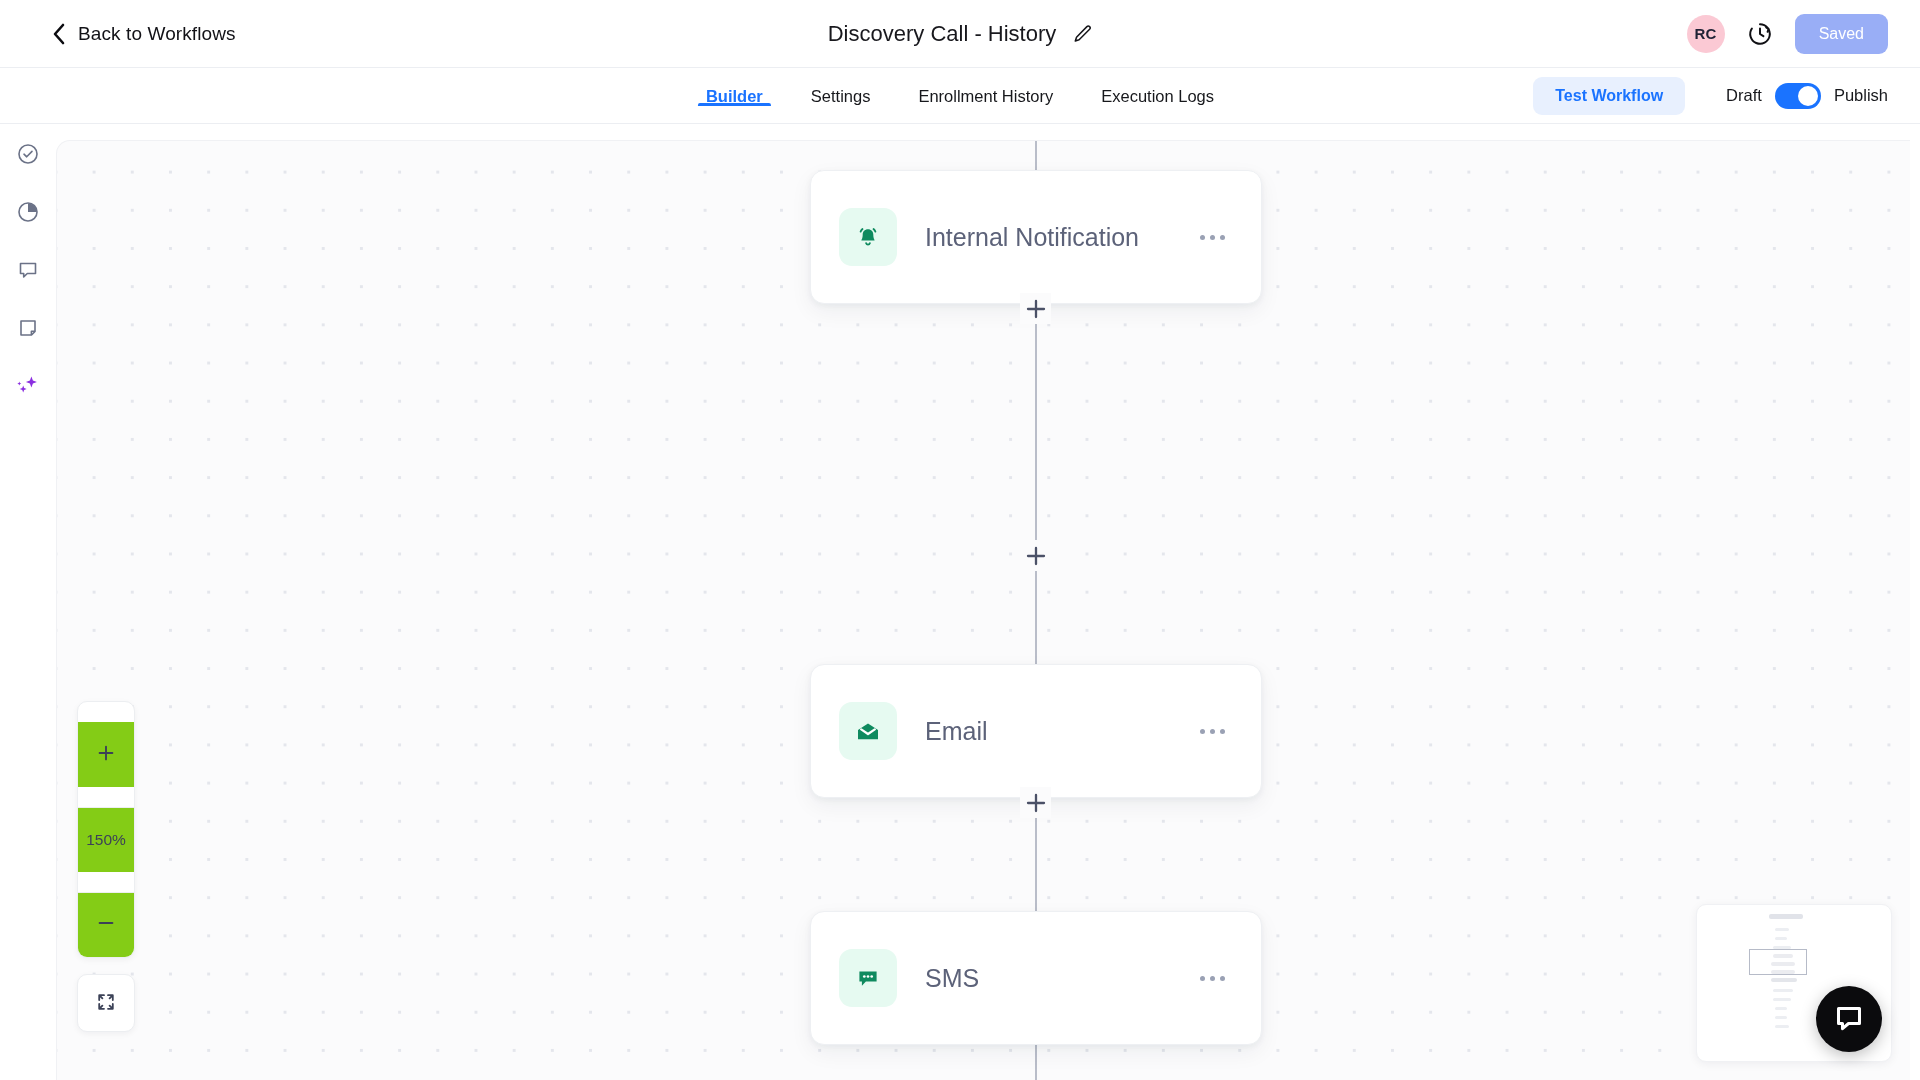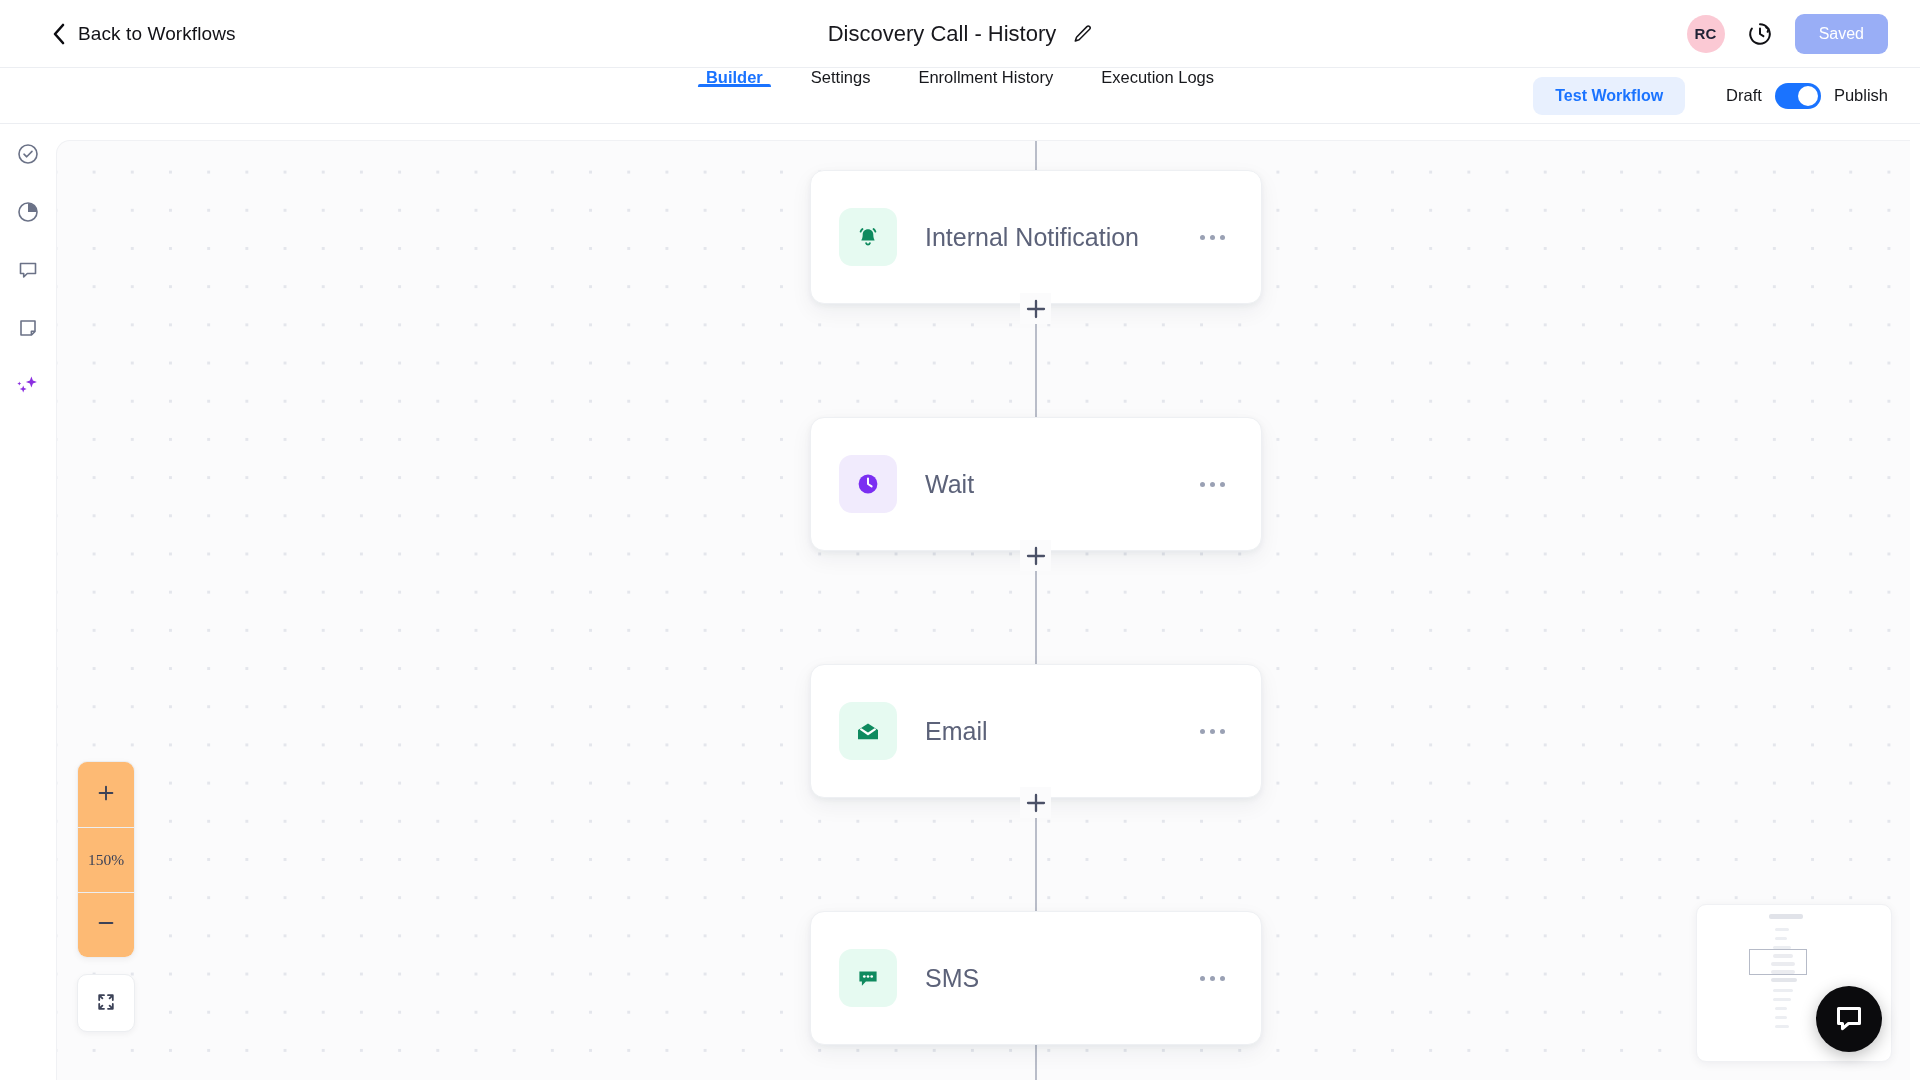--- a/index.html
+++ b/index.html
@@ -52,21 +52,21 @@
     cursor: pointer;
   }
 
   
   .tabbar {
     position: absolute; top: 68px; left: 0; width: 1920px; height: 56px;
     background: #ffffff; border-bottom: 1px solid #eceef2;
   }
   .tabs {
     position: absolute; left: 50%; transform: translateX(-50%);
-    height: 56px; display: flex; align-items: flex-start; gap: 32px;
+    height: 56px; display: flex; align-items: center; gap: 32px;
   }
   .tab {
     display: flex; align-items: center; padding: 0 8px;
     font-size: 16.5px; color: #17181c; font-weight: 400;
     cursor: pointer; position: relative; white-space: nowrap;
     background: none; border: none; font-family: "Liberation Sans", sans-serif;
   }
   .tab.active { color: #1a73ff; font-weight: 600; }
   .tab.active::after {
     content: ""; position: absolute; left: 0; right: 0; bottom: 0;
@@ -156,22 +156,22 @@
   
   .zoom-stack {
     position: absolute; left: 20px; bottom: 122px;
     width: 58px; background: #ffffff;
     border: 1px solid #eceef1; border-radius: 10px;
     box-shadow: 0 2px 6px rgba(20,25,45,.05);
     overflow: hidden;
   }
   .zoom-cell {
     height: 65px; display: flex; align-items: center; justify-content: center;
-    font-size: 15.5px; color: #3c4257; cursor: pointer; background: #fdba74;
-    border: none; width: 100%; font-family: Liberation Serif, serif;
+    font-size: 15.5px; color: #3c4257; cursor: pointer; background: #84cc16;
+    border: none; width: 100%; font-family: Liberation Sans, sans-serif; margin-top: 20px;
   }
   .zoom-cell + .zoom-cell { border-top: 1px solid #eceef1; }
   .fit-btn {
     position: absolute; left: 20px; bottom: 48px;
     width: 58px; height: 58px; background: #fff;
     border: 1px solid #eceef1; border-radius: 10px;
     box-shadow: 0 2px 6px rgba(20,25,45,.05);
     display: flex; align-items: center; justify-content: center; cursor: pointer;
   }
 
@@ -316,34 +316,20 @@
     </div>
 
     <div class="plus-node" style="top:152px;">
       <span>
         <svg width="24" height="24" viewBox="0 0 24 24" fill="none">
           <path d="M12 4v16M4 12h16" stroke="#4b5167" stroke-width="2.3" stroke-linecap="round"></path>
         </svg>
       </span>
     </div>
 
-    <div class="node" style="top:276px;">
-      <div class="node-icon-box icon-lav">
-        <svg width="30" height="30" viewBox="0 0 30 30" fill="none">
-          <circle cx="15" cy="15" r="9.4" fill="#7b2ff2"></circle>
-          <path d="M15 9.6V15l3.6 2.4" stroke="#ffffff" stroke-width="2" stroke-linecap="round" stroke-linejoin="round"></path>
-        </svg>
-      </div>
-      <div class="node-label">Wait</div>
-      <div class="node-menu">
-          <i></i>
-          <i></i>
-          <i></i>
-        </div>
-    </div>
 
     <div class="plus-node" style="top:399px;">
       <span>
         <svg width="24" height="24" viewBox="0 0 24 24" fill="none">
           <path d="M12 4v16M4 12h16" stroke="#4b5167" stroke-width="2.3" stroke-linecap="round"></path>
         </svg>
       </span>
     </div>
 
     <div class="node" style="top:523px;">

